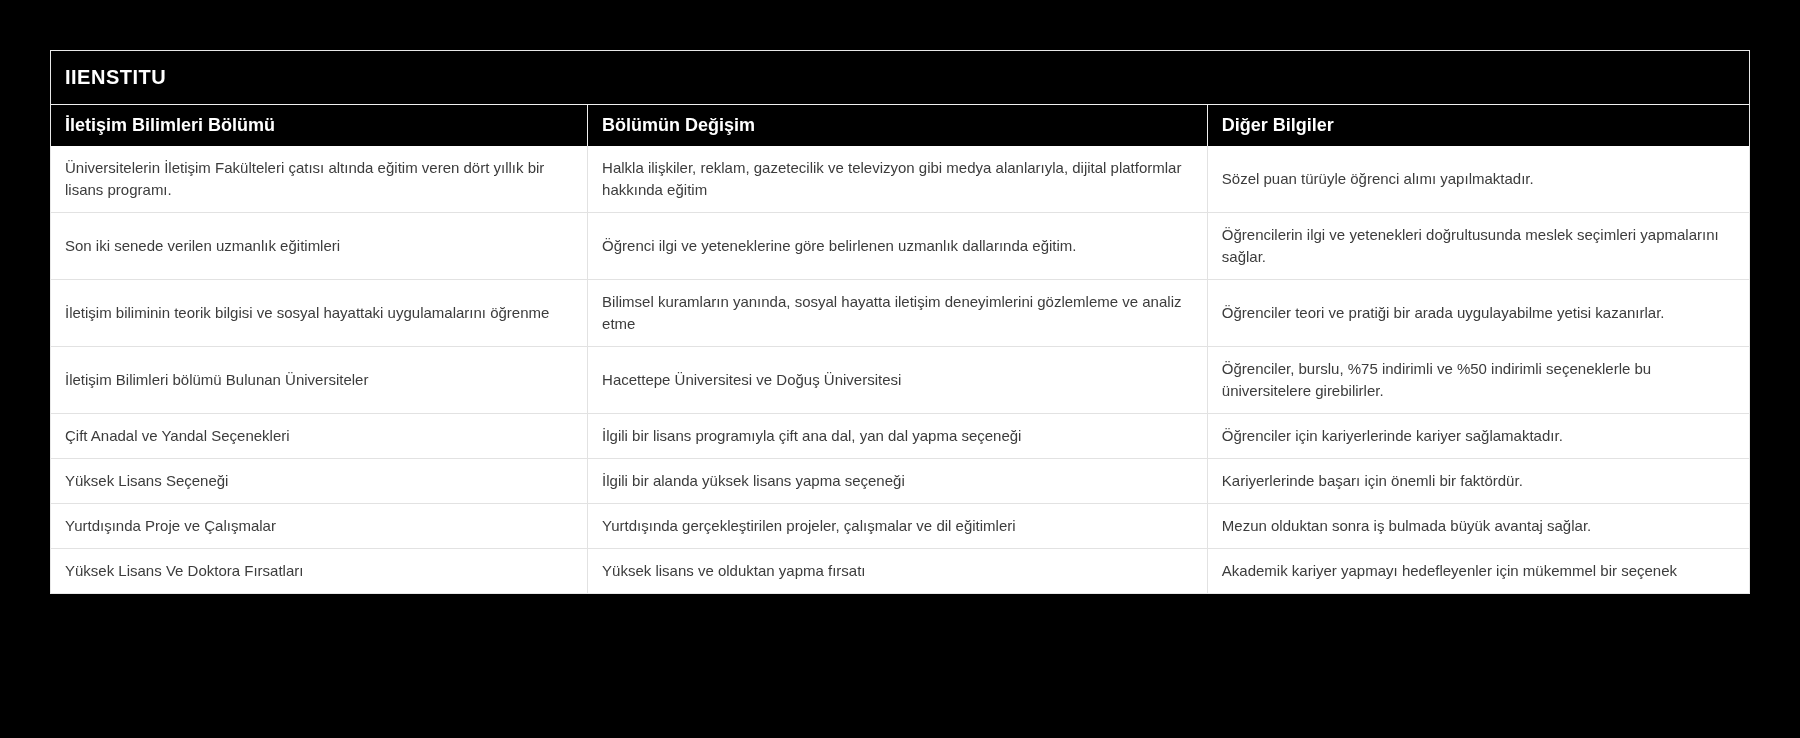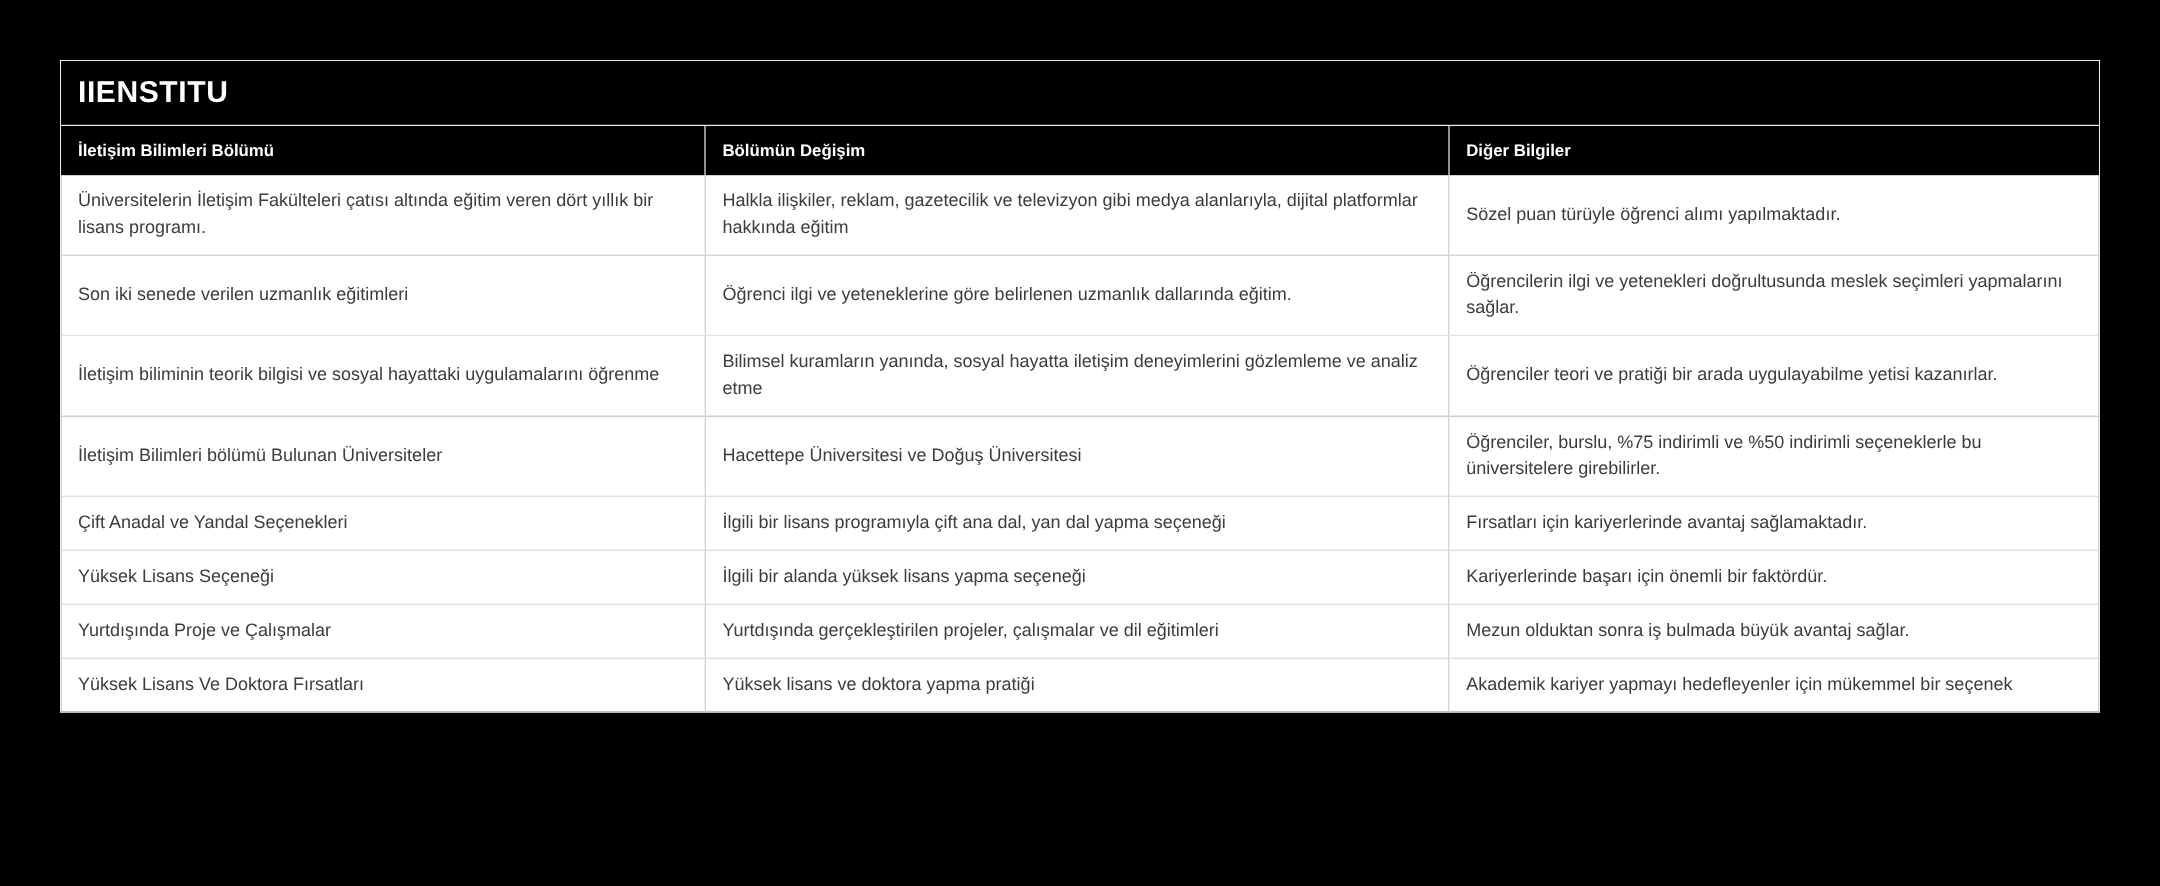--- a/index.html
+++ b/index.html
@@ -16,38 +16,38 @@
     background: #000000;
     border: 1px solid #e8e8e8;
   }
   .title-bar {
     background: #000000;
     border-bottom: 1px solid #f0f0f0;
     padding: 12px 14px 13px 14px;
   }
   .title-bar h1 {
     color: #ffffff;
-    font-size: 25px;
+    font-size: 20px;
     font-weight: bold;
     letter-spacing: 0.5px;
     line-height: 28px;
   }
   table.info-table {
     width: 100%;
     border-collapse: collapse;
     table-layout: fixed;
   }
   col.c1 { width: 31.6%; }
   col.c2 { width: 36.5%; }
   col.c3 { width: 31.9%; }
   .info-table thead th {
     background: #000000;
     color: #ffffff;
     text-align: left;
-    font-size: 14px;
+    font-size: 18px;
     font-weight: bold;
     padding: 11px 14px;
     line-height: 19px;
     border-left: 1px solid #f0f0f0;
   }
   .info-table thead th:first-child { border-left: none; }
   .info-table tbody td {
     background: #ffffff;
     color: #3c3c3c;
     font-size: 15px;
@@ -97,32 +97,32 @@
         <td>Öğrenciler teori ve pratiği bir arada uygulayabilme yetisi kazanırlar.</td>
       </tr>
       <tr>
         <td>İletişim Bilimleri bölümü Bulunan Üniversiteler</td>
         <td>Hacettepe Üniversitesi ve Doğuş Üniversitesi</td>
         <td>Öğrenciler, burslu, %75 indirimli ve %50 indirimli seçeneklerle bu üniversitelere girebilirler.</td>
       </tr>
       <tr>
         <td>Çift Anadal ve Yandal Seçenekleri</td>
         <td>İlgili bir lisans programıyla çift ana dal, yan dal yapma seçeneği</td>
-        <td>Fırsatları için kariyerlerinde avantaj sağlamaktadır.</td>
+        <td>Öğrenciler için kariyerlerinde kariyer sağlamaktadır.</td>
       </tr>
       <tr>
         <td>Yüksek Lisans Seçeneği</td>
         <td>İlgili bir alanda yüksek lisans yapma seçeneği</td>
         <td>Kariyerlerinde başarı için önemli bir faktördür.</td>
       </tr>
       <tr>
         <td>Yurtdışında Proje ve Çalışmalar</td>
         <td>Yurtdışında gerçekleştirilen projeler, çalışmalar ve dil eğitimleri</td>
         <td>Mezun olduktan sonra iş bulmada büyük avantaj sağlar.</td>
       </tr>
       <tr>
         <td>Yüksek Lisans Ve Doktora Fırsatları</td>
-        <td>Yüksek lisans ve doktora yapma pratiği</td>
+        <td>Yüksek lisans ve olduktan yapma fırsatı</td>
         <td>Akademik kariyer yapmayı hedefleyenler için mükemmel bir seçenek</td>
       </tr>
     </tbody>
   </table>
 </div>
 
 </body></html>

